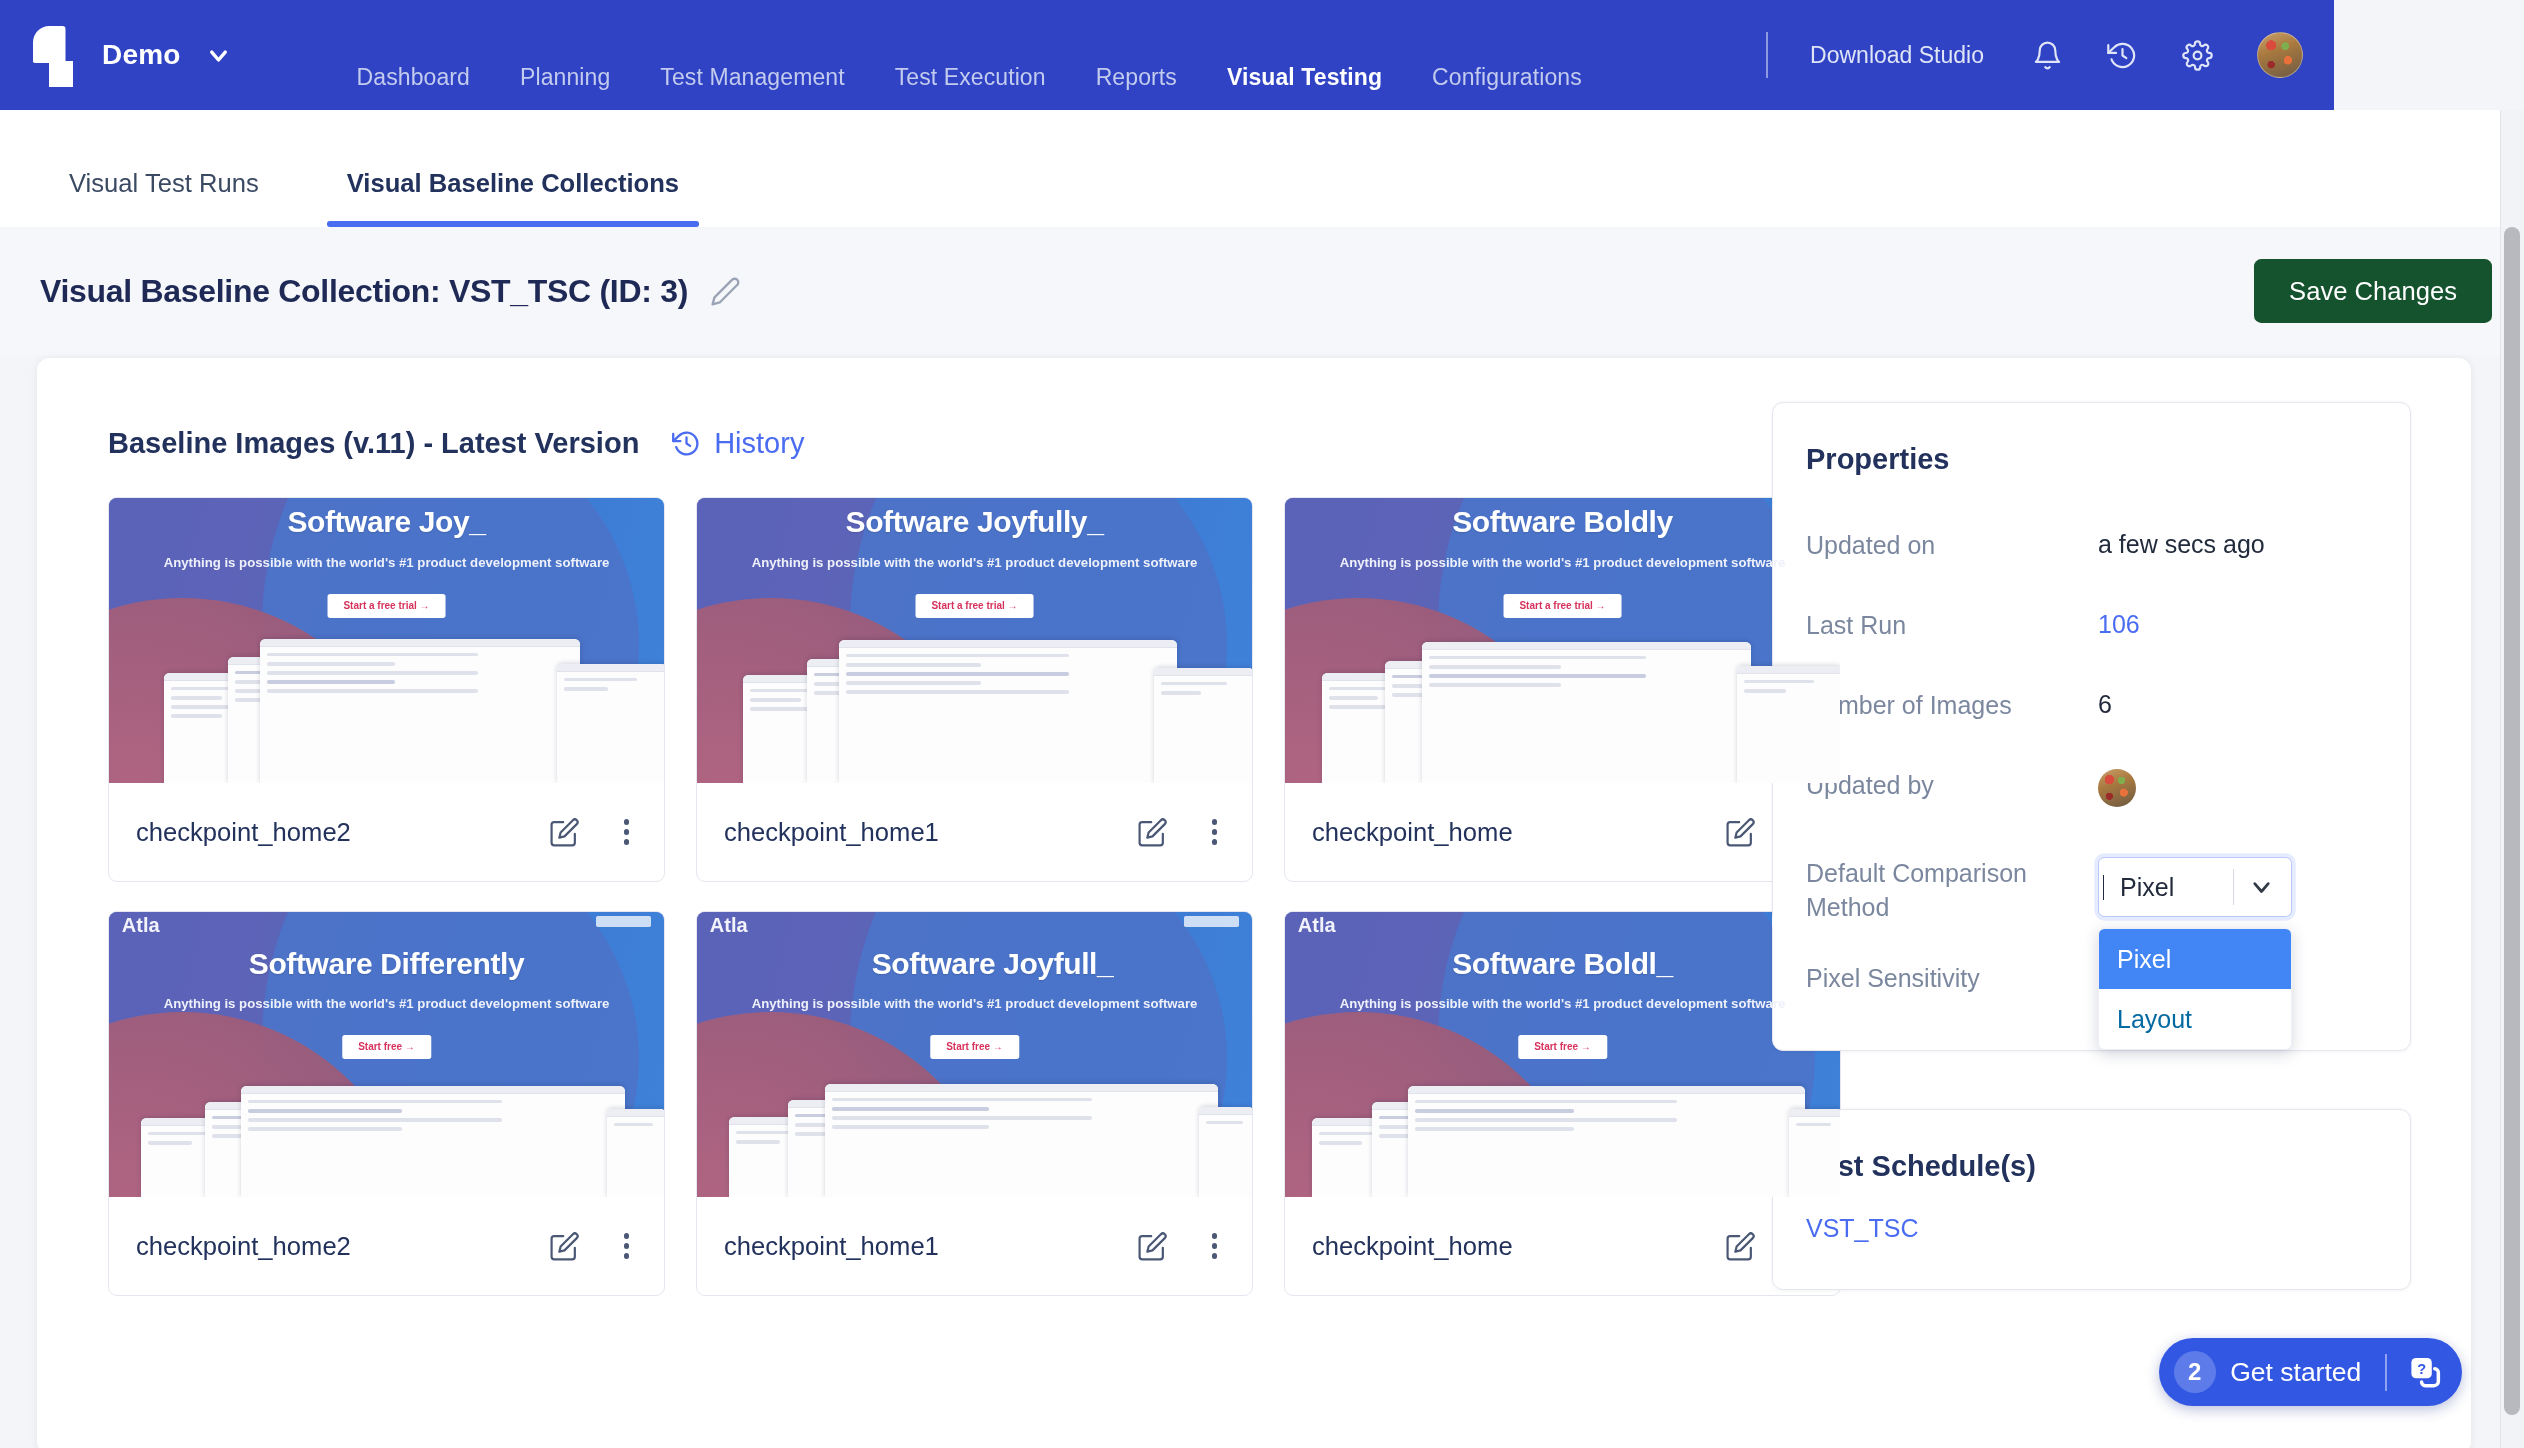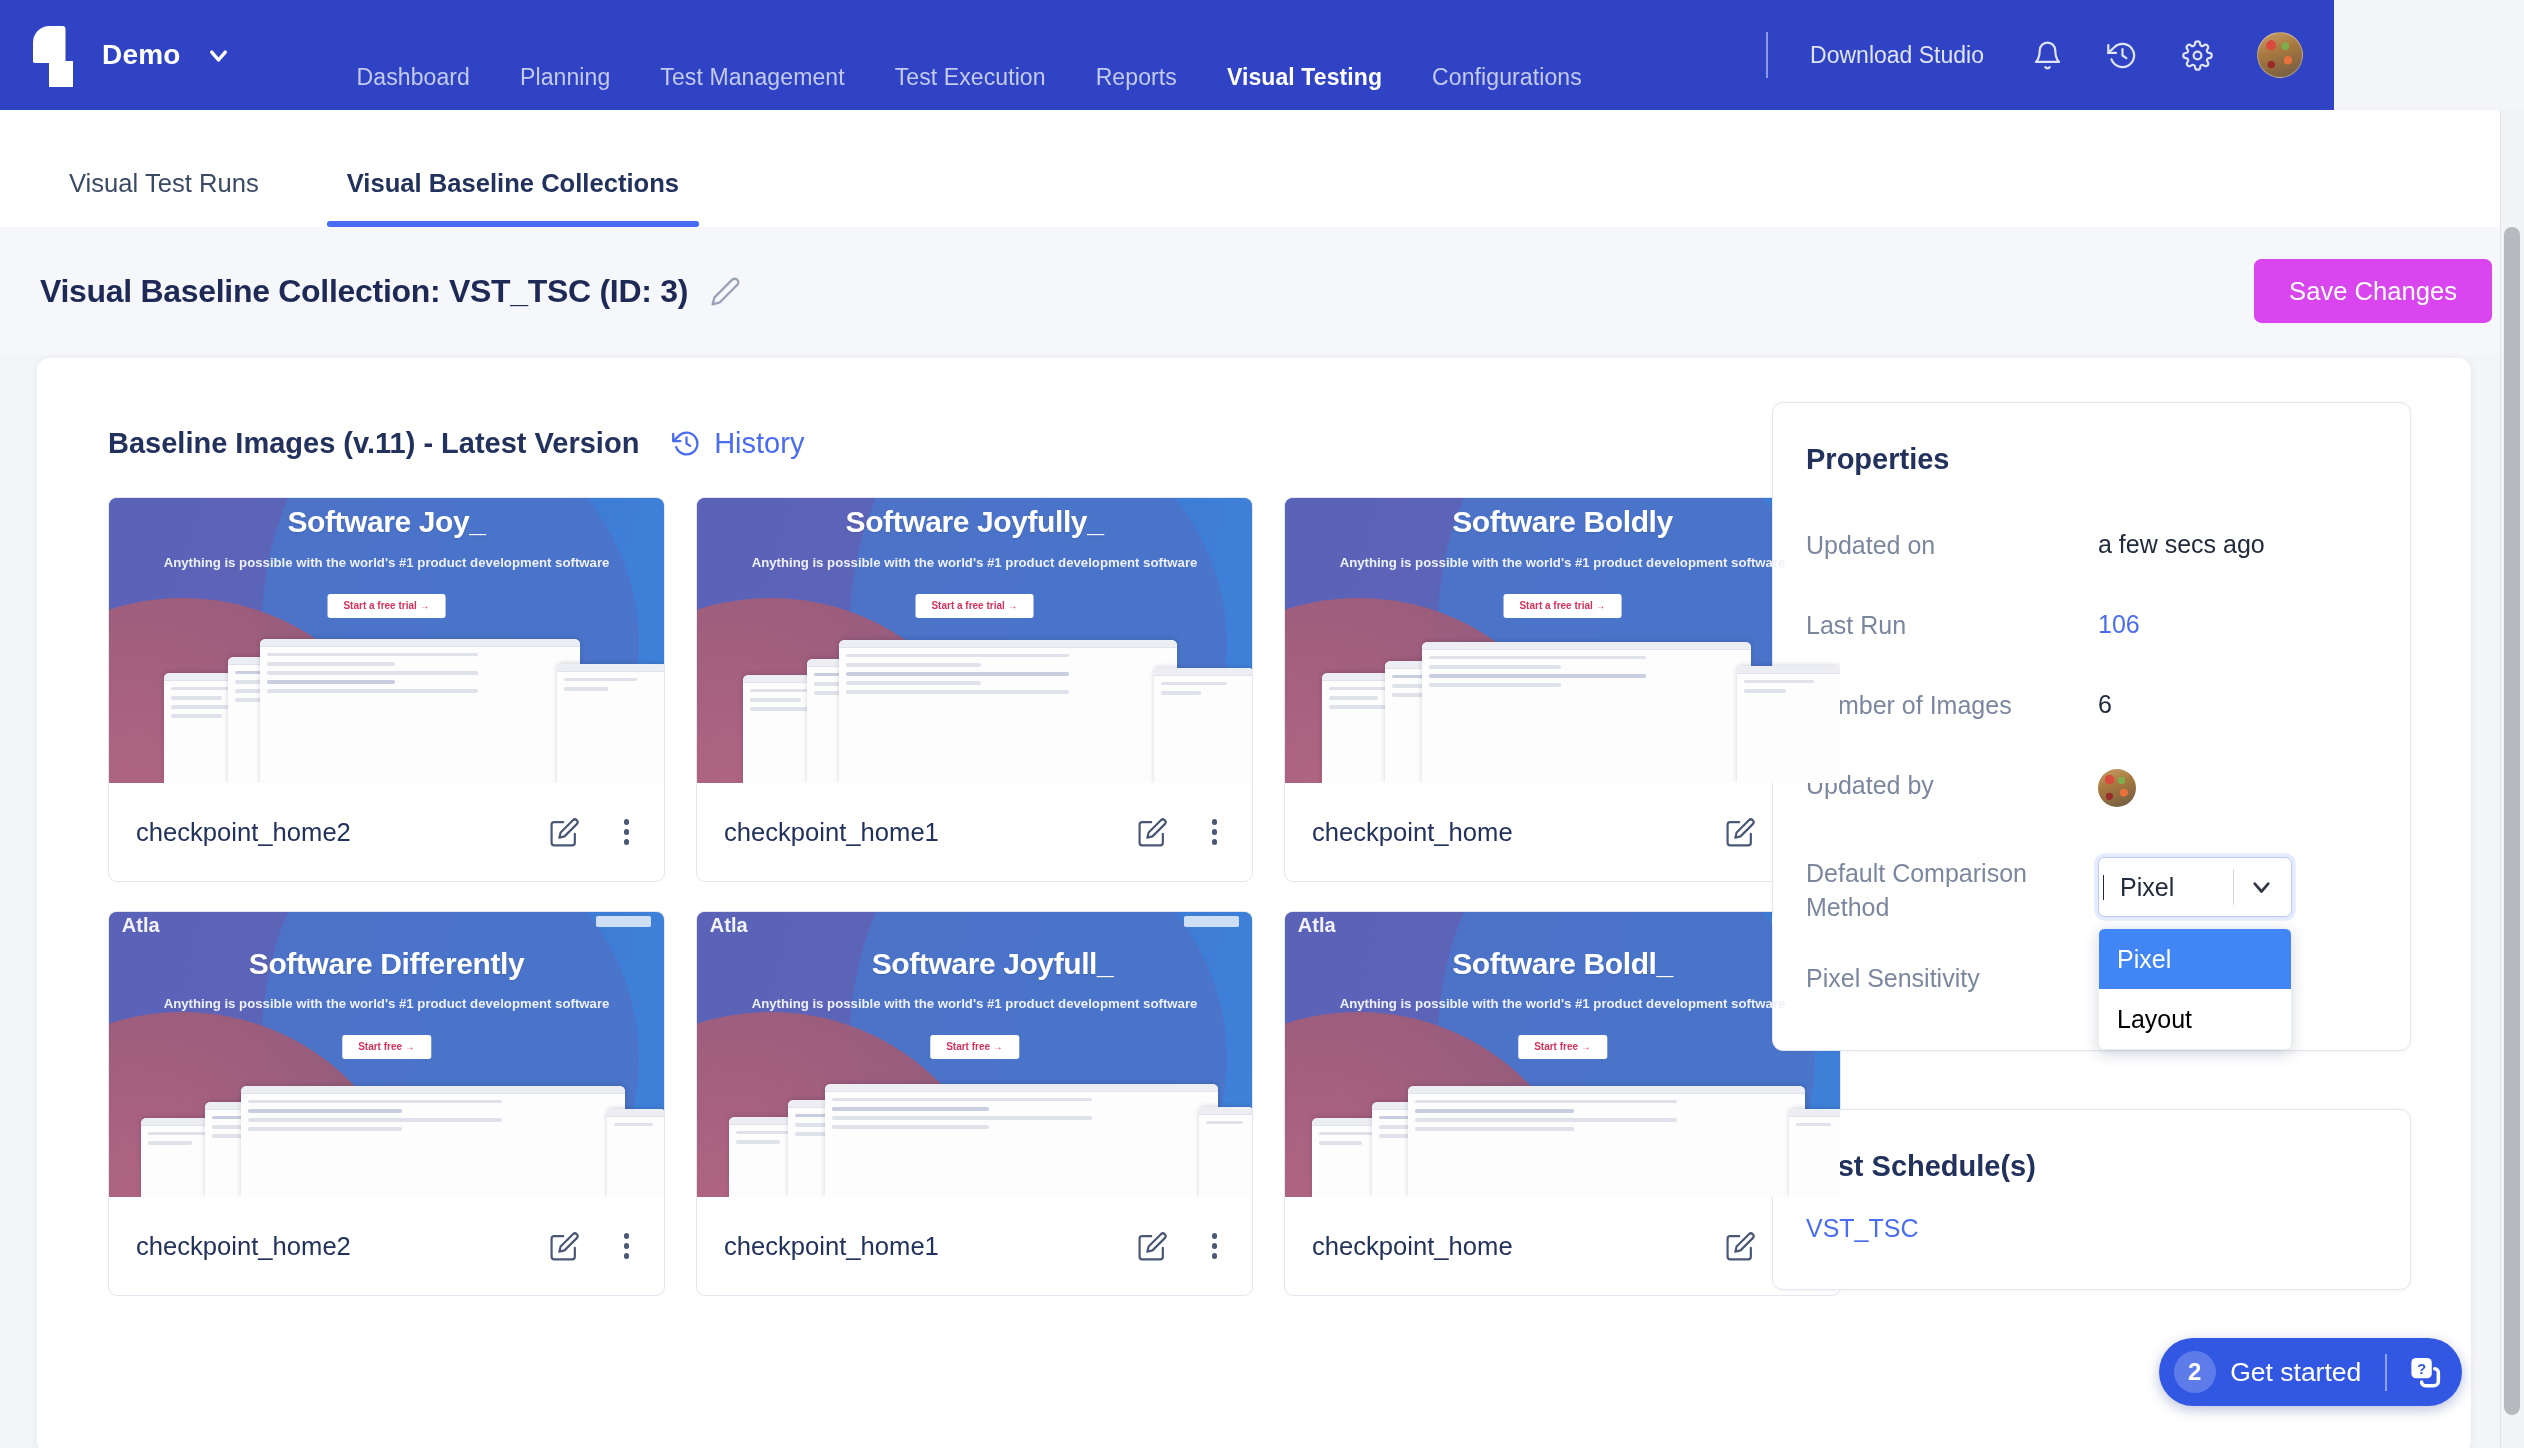--- a/index.html
+++ b/index.html
@@ -83,21 +83,21 @@
     background: #f6f7fa;
     display: flex; align-items: center;
   }
   .page-title {
     margin-left: 40px; font-size: 32px; font-weight: bold; color: #1e2a55;
     letter-spacing: -0.3px; white-space: nowrap;
   }
   .title-edit { margin-left: 22px; display: flex; align-items: center; cursor: pointer; }
   .save-btn {
     margin-left: auto; margin-right: 33px;
-    background: #d946ef; color: #ffffff;
+    background: #14532d; color: #ffffff;
     border: none; border-radius: 7.3px;
     font-size: 25.6px; font-family: "Liberation Sans", sans-serif;
     padding: 17.4px 35px; cursor: pointer; white-space: nowrap;
   }
 
   
   .content-card {
     position: absolute; top: 358px; left: 37px;
     width: 2434px; height: 1096px;
     background: #ffffff;
@@ -245,21 +245,21 @@
   .select-sep { position: absolute; right: 57px; top: 11px; bottom: 11px; width: 0.9px; background: #d4d9e4; }
   .select-caret { position: absolute; right: 16.4px; top: 50%; transform: translateY(-50%); display: flex; }
 
   .select-menu {
     position: absolute; top: 71px; left: 0; width: 194px;
     background: #fff; border-radius: 6.4px;
     box-shadow: 0 3.7px 14.6px rgba(30,40,80,.18); border: 0.9px solid #eceff5;
     overflow: hidden; z-index: 40;
   }
   .select-opt {
-    font-size: 25px; color: #000000; padding: 15.5px 18px; cursor: pointer;
+    font-size: 25px; color: #0369a1; padding: 15.5px 18px; cursor: pointer;
   }
   .select-opt.sel { background: #4285f4; color: #fff; }
 
   .sched-link { font-size: 25px; color: #4a6cf0; cursor: pointer; padding: 0 33px 46px 33px; }
 
   
   .get-started {
     position: absolute; left: 2159px; top: 1338px;
     height: 68px; background: #3257e3; border-radius: 34px;
     display: flex; align-items: center; padding: 0 20px 0 14.6px;

